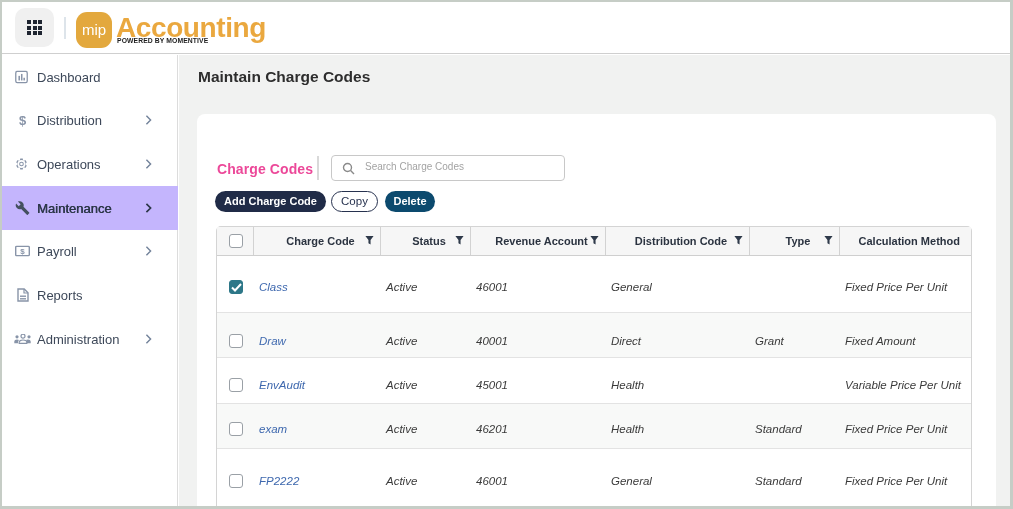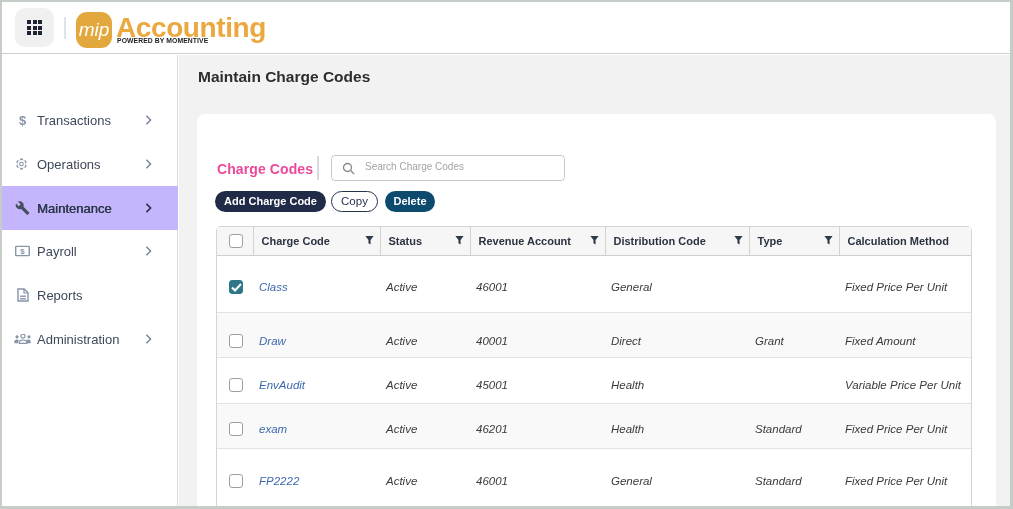--- a/index.html
+++ b/index.html
@@ -4,21 +4,21 @@
 <style>
 * { margin:0; padding:0; box-sizing:border-box; }
 html,body { width:1013px; height:509px; overflow:hidden; }
 body { font-family:"Liberation Sans", sans-serif; position:relative; background:#fff; }
 .frame { position:absolute; left:0; top:0; width:1013px; height:509px; border-top:2px solid #c6cdc6; border-left:2px solid #c6cdc6; border-right:3px solid #c6cdc6; border-bottom:3px solid #c6cdc6; z-index:50; pointer-events:none; }
 .header { position:absolute; left:2px; top:2px; width:1008px; height:52px; background:#fff; border-bottom:1px solid #cfcfcf; z-index:5; }
 .gridbtn { position:absolute; left:13px; top:6px; width:39px; height:39px; background:#f0f0f0; border-radius:10px; }
 .gridicon { position:absolute; left:12px; top:12px; width:16px; height:15px; display:grid; grid-template-columns:4px 4px 4px; grid-template-rows:4px 4px 4px; gap:1.5px; }
 .gridicon div { background:#1e2430; }
 .hdivider { position:absolute; left:62px; top:15px; width:2px; height:22px; background:#dde4ea; }
-.miplogo { position:absolute; left:74px; top:10px; width:36px; height:36px; background:#e3a83d; border-radius:11px; color:#fff; font-size:19px; text-align:center; line-height:36px; font-weight:400;font-style:italic; }
+.miplogo { position:absolute; left:74px; top:10px; width:36px; height:36px; background:#e3a83d; border-radius:11px; color:#fff; font-size:15px; text-align:center; line-height:36px; font-weight:400; }
 .acct { position:absolute; left:114px; top:10px; color:#eaa83f; font-size:28px; font-weight:700; letter-spacing:-0.4px; }
 .powered { position:absolute; left:115px; top:35px; color:#1d1d1d; font-size:6.8px; font-weight:700; letter-spacing:0.1px; }
 .sidebar { position:absolute; left:2px; top:55px; width:176px; height:452px; background:#fff; border-right:1px solid #dcdcdc; z-index:4; }
 .sitem { position:absolute; left:0; width:176px; height:44px; }
 .sitem.active { background:#c4b5fd; }
 .sitem .icon { position:absolute; left:13px; top:50%; transform:translateY(-50%); width:13px; height:13px; }
 .sitem .label { position:absolute; left:35px; top:50%; transform:translateY(-50%); font-size:13px; color:#3d4859; }
 .sitem.active .label { color:#2b3648; font-weight:400; text-shadow:0.5px 0 0 #2b3648; }
 .sitem .chev { position:absolute; right:26px; top:50%; transform:translateY(-50%); width:7px; height:10px; }
 .main { position:absolute; left:179px; top:55px; width:831px; height:452px; background:#f1f2f1; }
@@ -32,21 +32,21 @@
 .btnrow { position:absolute; left:18px; top:77px; height:21px; }
 .btn { display:inline-block; vertical-align:top; height:21px; border-radius:10.5px; font-size:11px; font-weight:700; line-height:21px; text-align:center; }
 .btn.add { width:111px; background:#202b47; color:#fff; margin-right:5px; }
 .btn.copy { width:47px; background:#fff; border:1.5px solid #27324f; color:#27324f; line-height:18px; margin-right:7px; font-weight:400; font-size:11.5px; }
 .btn.del { width:50px; background:#0c4a6e; color:#fff; }
 .table { position:absolute; left:19px; top:112px; width:756px; border:1px solid #d4d4d4; border-bottom:none; border-radius:5px 5px 0 0; }
 table { border-collapse:collapse; width:754px; table-layout:fixed; }
 th { border-right:1px solid #d2d2d2; overflow:hidden; }
 td { overflow:hidden;font-style:italic; }
 th:last-child, td:last-child { border-right:none; }
-thead th { height:28px; background:#f6f6f6; border-bottom:1px solid #cfcfcf; font-size:11px; font-weight:700; color:#2b3340; text-align:left; padding-left:8px; position:relative; }
+thead th { height:28px; background:#f6f6f6; border-bottom:1px solid #cfcfcf; font-size:11px; font-weight:700; color:#2b3340; text-align:center; padding-left:8px; position:relative; }
 tbody td { font-size:11.5px; color:#3a3a3a; padding-left:6px; border-bottom:1px solid #e3e3e3; white-space:nowrap; }
 
 tbody tr.alt td { background:#f8f9f8; }
 tr.r1 td { height:57px; padding-top:7px; }
 tr.r2 td { height:45px; padding-top:12px; }
 tr.r3 td { height:46px; padding-top:10px; }
 tr.r4 td { height:45px; padding-top:7px; }
 tr.r5 td { height:60px; padding-top:6px; border-bottom:none; }
 td.cb, th.cb { padding-left:12px; }
 a.link { color:#3e68ae; text-decoration:none; }
@@ -70,23 +70,32 @@
         <div></div>
         <div></div>
       </div>
     </div>
   <div class="hdivider"></div>
   <div class="miplogo">mip</div>
   <div class="acct">Accounting</div>
   <div class="powered">POWERED BY MOMENTIVE</div>
 </div>
 <div class="sidebar">
+  <div class="sitem" style="top:0">
+    <svg class="icon" viewBox="0 0 17 17">
+        <rect x="1" y="1" width="15" height="15" rx="2.2" fill="none" stroke="#8894a8" stroke-width="1.7"></rect>
+        <rect x="4.5" y="7" width="2" height="6" fill="#8894a8"></rect>
+        <rect x="7.8" y="4.5" width="2" height="8.5" fill="#8894a8"></rect>
+        <rect x="11" y="9.5" width="2" height="3.5" fill="#8894a8"></rect>
+      </svg>
+    <div class="label">Dashboard</div>
+  </div>
   <div class="sitem" style="top:43px">
     <div style="position:absolute;left:17px;top:50%;transform:translateY(-50%);font-size:13px;color:#8894a8;font-weight:700;">$</div>
-    <div class="label">Transactions</div>
+    <div class="label">Distribution</div>
     <svg class="chev" viewBox="0 0 8 12">
         <polyline points="1.5,1 6.5,6 1.5,11" fill="none" stroke="#72829a" stroke-width="1.7"></polyline>
       </svg>
   </div>
   <div class="sitem" style="top:87px">
     <svg class="icon" viewBox="0 0 24 24">
         <path fill="#8894a8" fill-rule="evenodd" d="M19.4 13c.04-.32.06-.66.06-1s-.02-.68-.06-1l2.1-1.65c.2-.15.25-.42.12-.64l-2-3.46c-.12-.22-.39-.3-.61-.22l-2.5 1c-.52-.4-1.08-.73-1.7-.98l-.38-2.65C14.4 2.18 14.2 2 13.95 2h-3.9c-.25 0-.46.18-.49.42L9.18 5.07c-.62.25-1.18.58-1.7.98l-2.5-1c-.22-.08-.49 0-.61.22l-2 3.46c-.13.22-.07.49.12.64L4.6 11c-.04.32-.07.66-.07 1s.03.68.07 1l-2.11 1.65c-.19.15-.25.42-.12.64l2 3.46c.12.22.39.3.61.22l2.5-1c.52.4 1.08.73 1.7.98l.38 2.65c.03.24.24.42.49.42h3.9c.25 0 .45-.18.48-.42l.38-2.65c.62-.25 1.18-.58 1.7-.98l2.5 1c.22.08.49 0 .61-.22l2-3.46c.13-.22.07-.49-.12-.64L19.4 13zm-7.45 2.5c-1.93 0-3.5-1.57-3.5-3.5s1.57-3.5 3.5-3.5 3.5 1.57 3.5 3.5-1.57 3.5-3.5 3.5z"></path>
         <circle cx="11.95" cy="12" r="7.3" fill="#ffffff"></circle>
         <circle cx="11.95" cy="12" r="3.4" fill="none" stroke="#8894a8" stroke-width="1.9"></circle>
       </svg>

